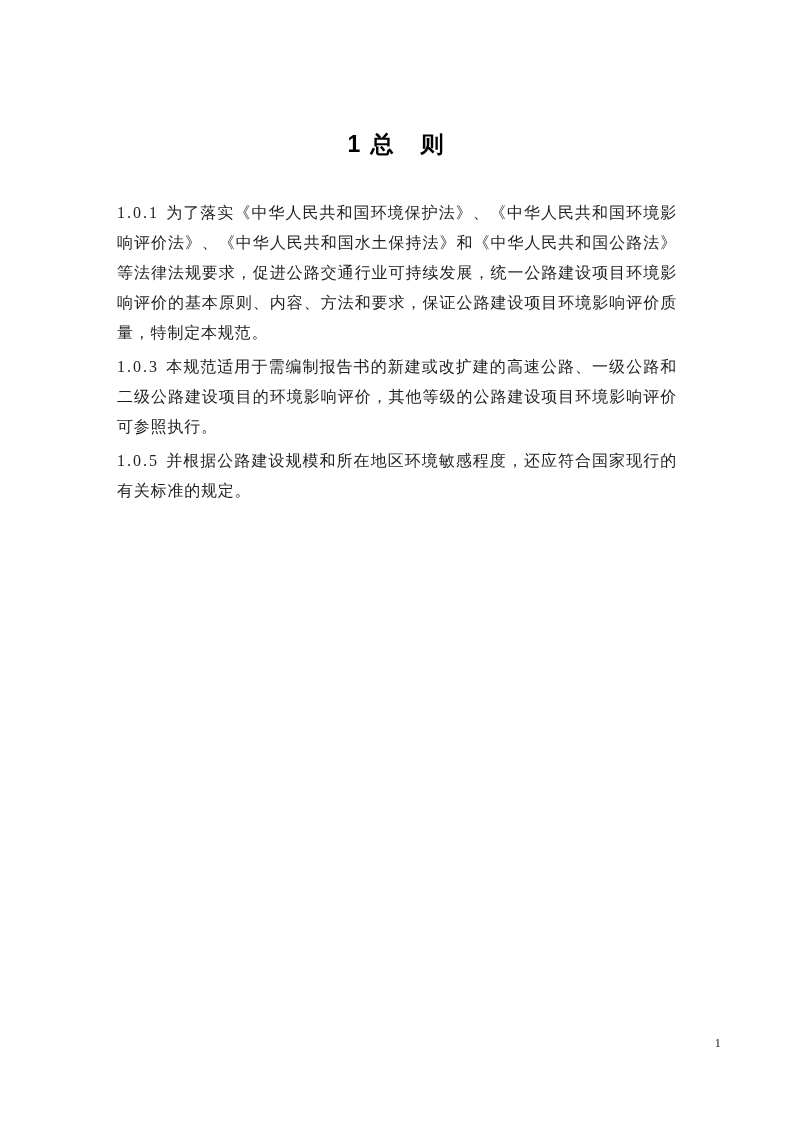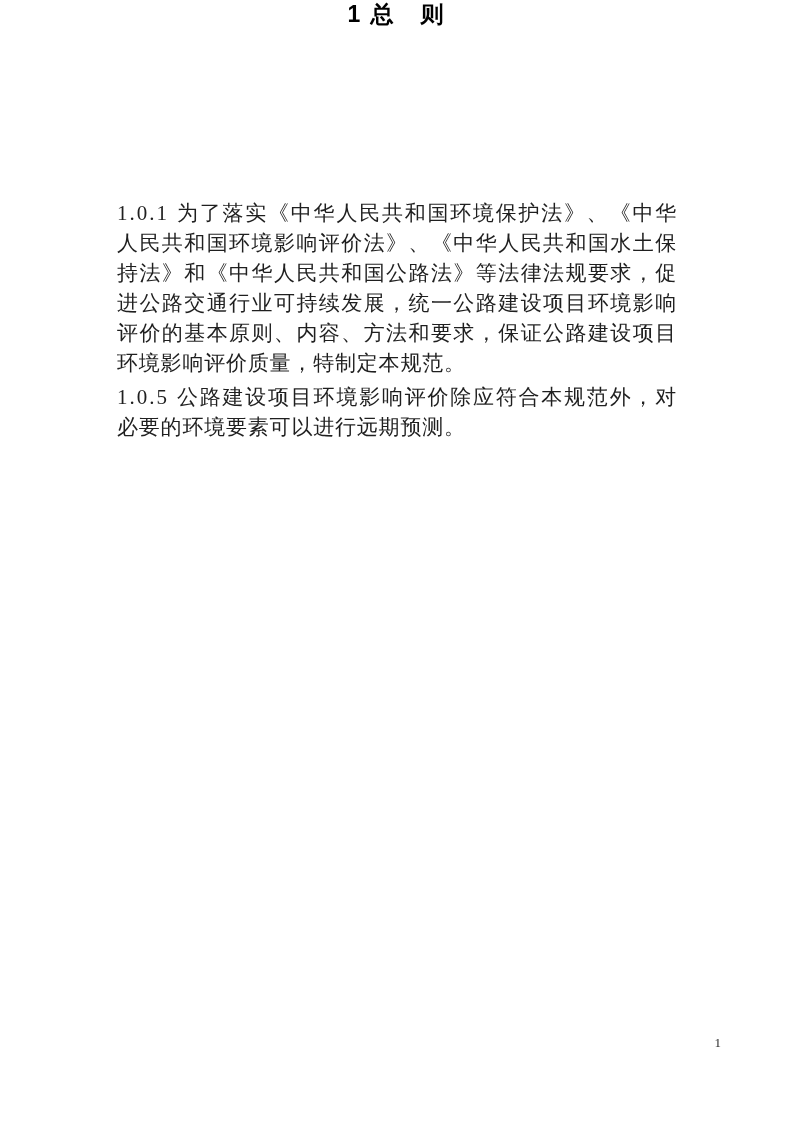--- a/index.html
+++ b/index.html
@@ -15,34 +15,35 @@
     color: #1f1f1f;
     overflow: hidden;
   }
   .page {
     position: absolute;
     inset: 0;
     background: #ffffff;
   }
   .title {
     margin: 0;
+    padding-top: 130px;
     text-align: center;
     font-family: "Liberation Sans", "DejaVu Sans", sans-serif;
     font-weight: bold;
     font-size: 23px;
     line-height: 28px;
     color: #000000;
     letter-spacing: 2px;
   }
   .content {
     position: absolute;
     left: 117px;
     width: 560px;
     top: 198px;
-    font-size: 21px;
+    font-size: 16px;
     line-height: 30px;
     text-align: justify;
     letter-spacing: 0.8px;
   }
   .para {
     margin: 0 0 4px 0;
   }
   .num {
     margin-right: 7px;
     letter-spacing: 2px;
@@ -63,23 +64,26 @@
 
   <h1 class="title">1 总　则</h1>
 
   <div class="content">
 
     <p class="para">
       <span class="num">1.0.1</span><span class="txt">为了落实《中华人民共和国环境保护法》、《中华人民共和国环境影响评价法》、《中华人民共和国水土保持法》和《中华人民共和国公路法》等法律法规要求，促进公路交通行业可持续发展，统一公路建设项目环境影响评价的基本原则、内容、方法和要求，保证公路建设项目环境影响评价质量，特制定本规范。</span>
     </p>
 
 
+    <p class="para">
+      <span class="num">1.0.3</span><span class="txt">本规范适用于需编制报告书的新建或改扩建的高速公路、一级公路和二级公路建设项目的环境影响评价，其他等级的公路建设项目环境影响评价可参照执行。</span>
+    </p>
 
 
     <p class="para">
-      <span class="num">1.0.5</span><span class="txt">公路建设项目环境影响评价除应符合本规范外，对必要的环境要素可以进行远期预测。</span>
+      <span class="num">1.0.5</span><span class="txt">并根据公路建设规模和所在地区环境敏感程度，还应符合国家现行的有关标准的规定。</span>
     </p>
 
   </div>
 
   <div class="page-number">1</div>
 
 </div>
 
 </body></html>

